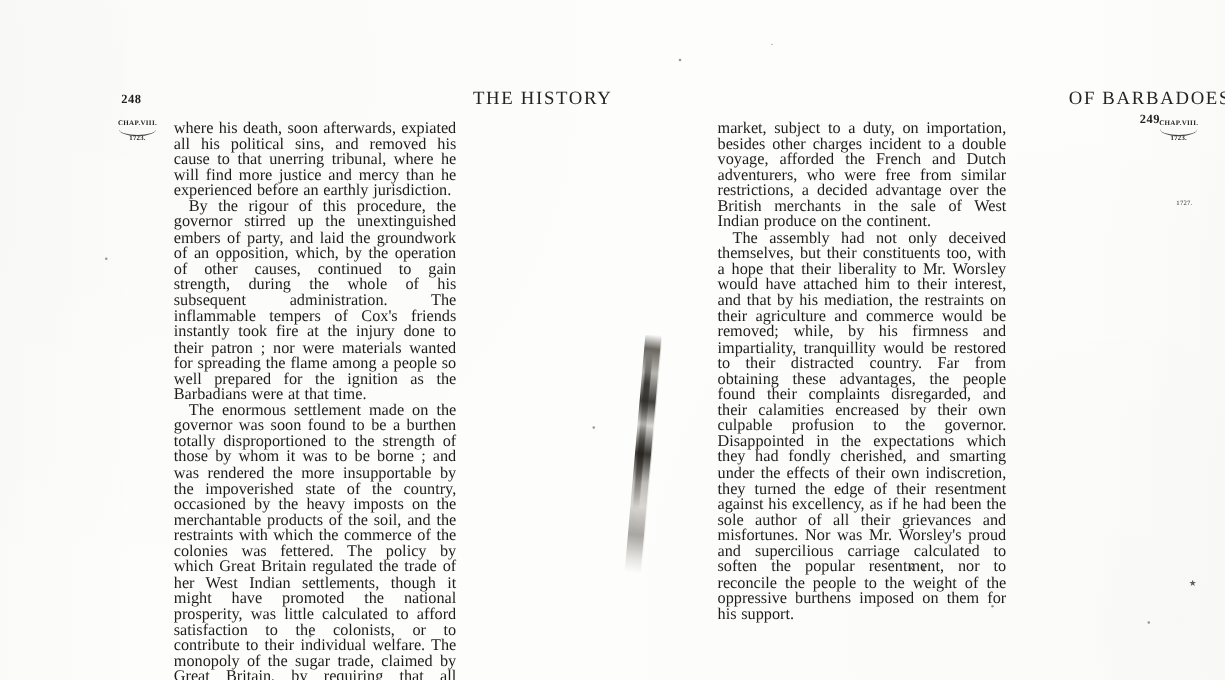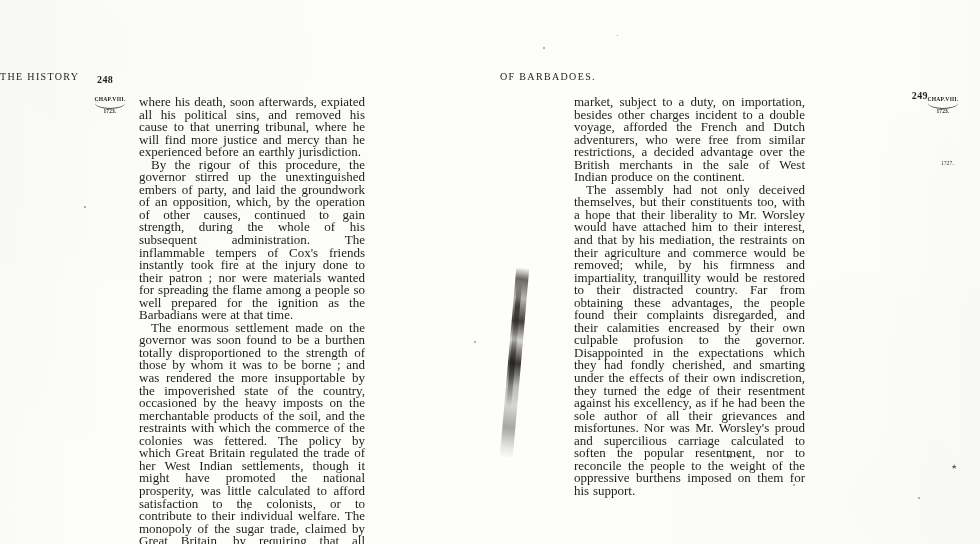--- a/index.html
+++ b/index.html
@@ -61,22 +61,22 @@
     font-weight: bold;
     letter-spacing: 0.4px;
     color: #211f1b;
   }
   #folio-left  { left: 97px; }
   #folio-right { right: 52px; margin-top: 16px; }
   .head-title {
     position: absolute;
     top: 1px;
     width: 100%;
-    text-align: left;
-    font-size: 10px;
+    text-align: right;
+    font-size: 15px;
   }
   #head-left-title  { padding-right: 40px; }
   #head-right-title { padding-left: 10px; padding-right: 46px; }
 
   
   .textblock {
     position: absolute;
     top: 96px;
     font-size: 13px;
     line-height: 12.55px;

